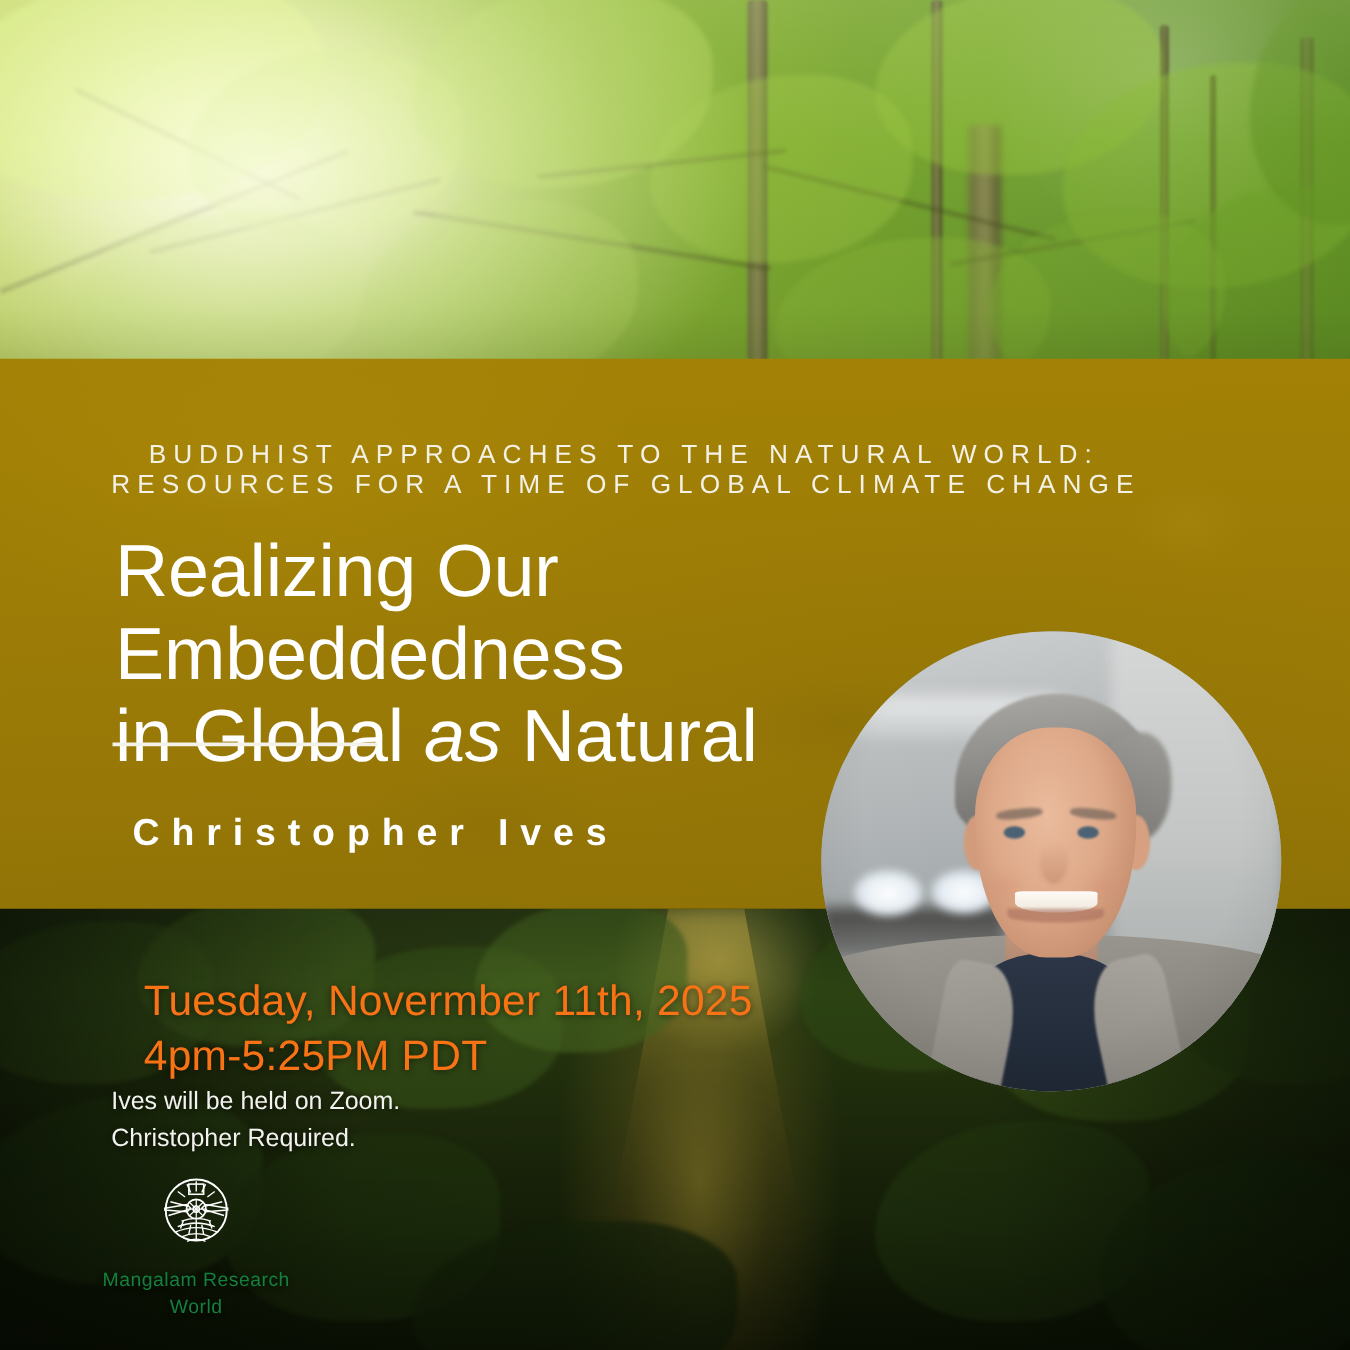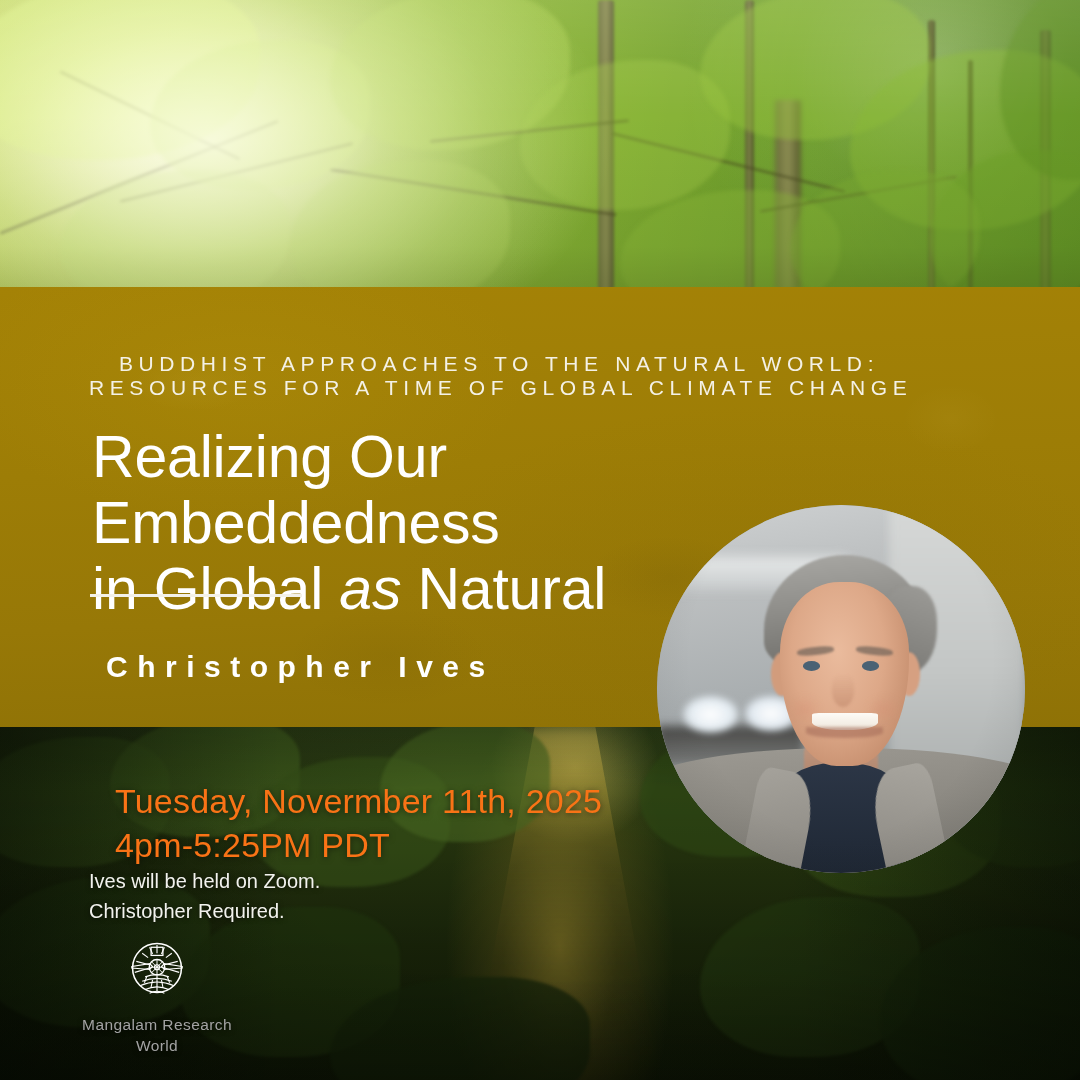--- a/index.html
+++ b/index.html
@@ -188,21 +188,21 @@
   
   .logo-block {
     position: absolute;
     left: 76px; top: 931px;
     width: 162px;
     text-align: center;
   }
   .logo-mark { width: 74px; height: 74px; margin: 0 auto; display:block; }
   .logo-caption {
     margin-top: 9px;
-    color: #a3a3a3;
+    color: #15803d;
     font-size: 15.5px;
     line-height: 21px;
     font-weight: 400;
     letter-spacing: 0.4px;
     text-shadow: 0 1px 5px rgba(0,0,0,0.7);
   }
 
   
   .portrait {
     position: absolute;

